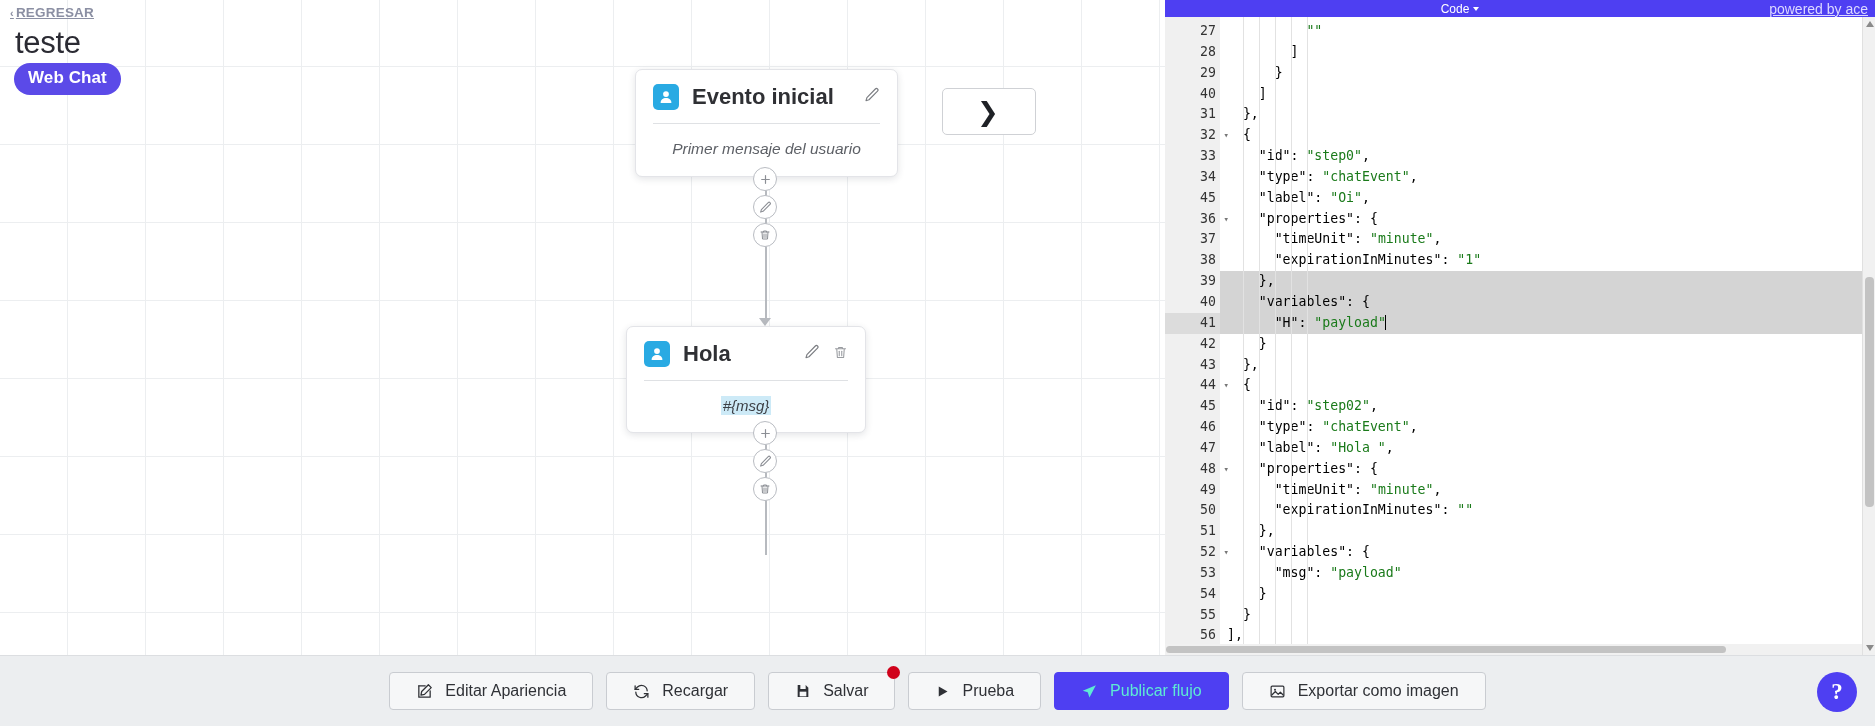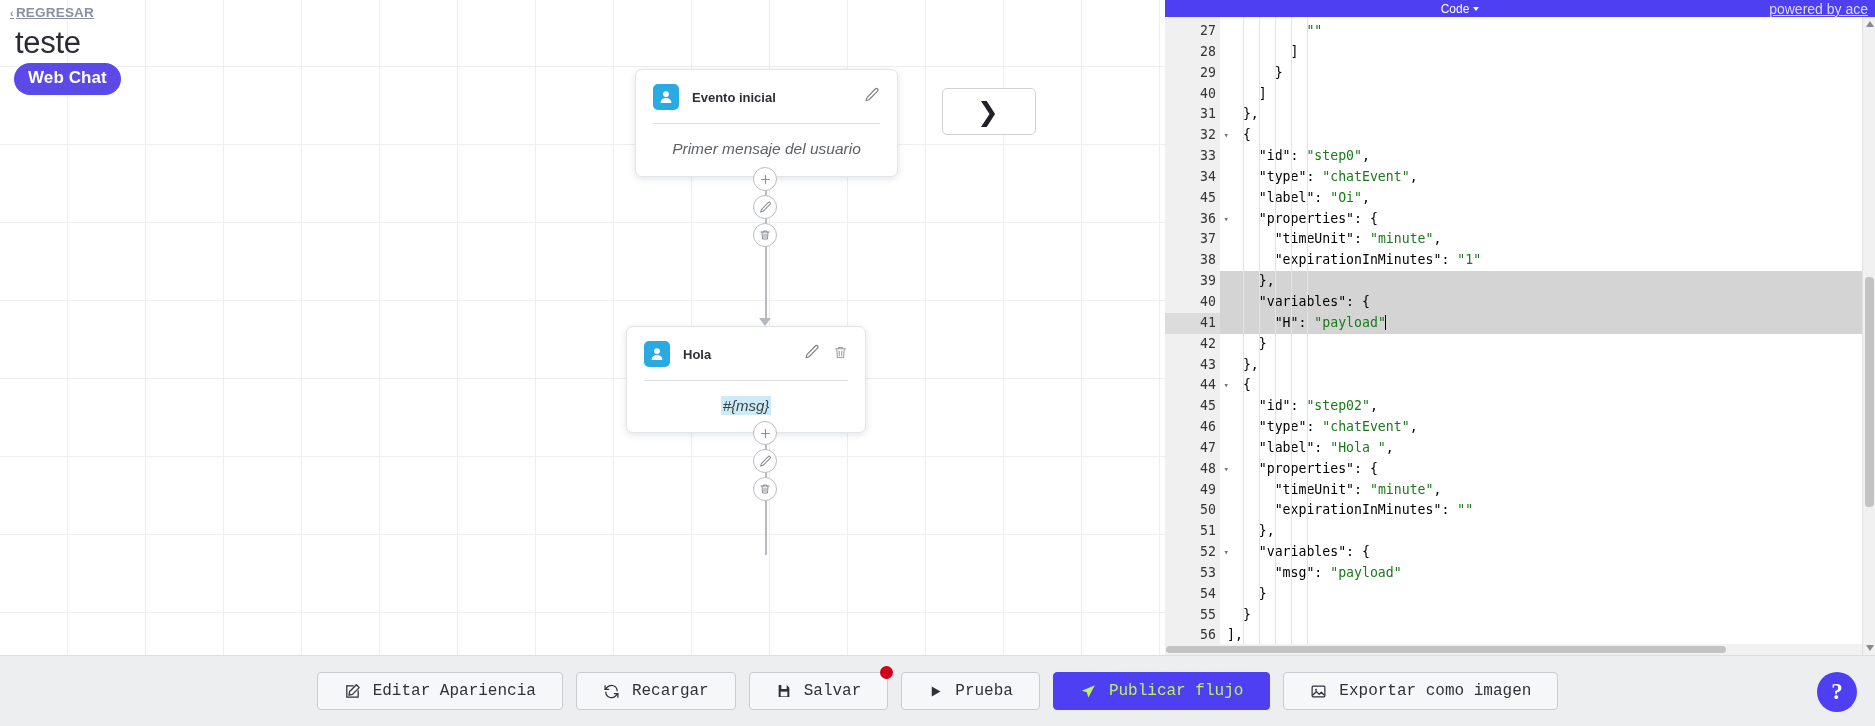--- a/index.html
+++ b/index.html
@@ -66,21 +66,21 @@
   }
   .avatar {
     width: 26px; height: 26px; border-radius: 5px;
     background: #29aae3;
     display: flex; align-items: center; justify-content: center;
     flex: none;
   }
   .avatar svg { display: block; }
   .node-title {
     margin-left: 13px;
-    font-size: 13px; font-weight: bold; color: #2f3034;
+    font-size: 22px; font-weight: bold; color: #2f3034;
     flex: 1;
     white-space: nowrap; overflow: hidden;
   }
   .node-actions { display: flex; align-items: center; gap: 13px; }
   .icon-btn { cursor: pointer; opacity: .78; display: block; }
   .node-sep { height: 1px; background: #dfe1e4; margin: 0 17px; }
   .node-body {
     padding: 16px 17px 18px 17px;
     text-align: center;
     font-size: 15px;
@@ -247,36 +247,35 @@
   }
 
   
   .toolbar {
     position: absolute; left: 0; bottom: 0;
     width: 1875px; height: 71px;
     background: #eceef0;
     border-top: 1px solid #dcdee1;
     display: flex; align-items: center; justify-content: center;
     gap: 13px;
-    font-family: Liberation Mono, monospace;
   }
   .tb-btn {
     position: relative;
     height: 38px;
     background: #f6f7f8;
     border: 1px solid #c9ccd1;
     border-radius: 4px;
     padding: 0 26px;
     display: flex; align-items: center; gap: 12px;
     font-size: 16px; color: #2f3136;
     cursor: pointer;
     white-space: nowrap;
   }
   .tb-btn.primary {
-    background: #4e3ff2; border-color: #4e3ff2; color: #bef264;
+    background: #4e3ff2; border-color: #4e3ff2; color: #5eead4;
   }
   .tb-btn .glyph { display: flex; align-items: center; }
   .badge-dot {
     position: absolute; right: -6px; top: -7px;
     width: 13px; height: 13px; border-radius: 50%;
     background: #d0021b;
   }
 
   .help-fab {
     position: absolute; right: 18px; bottom: 14px;

